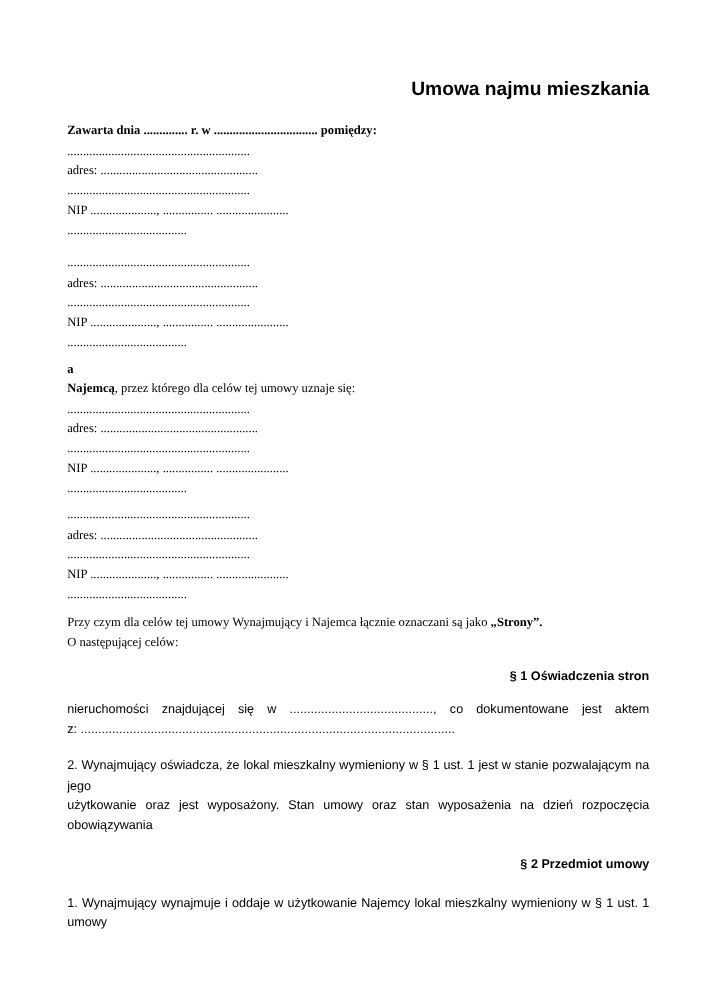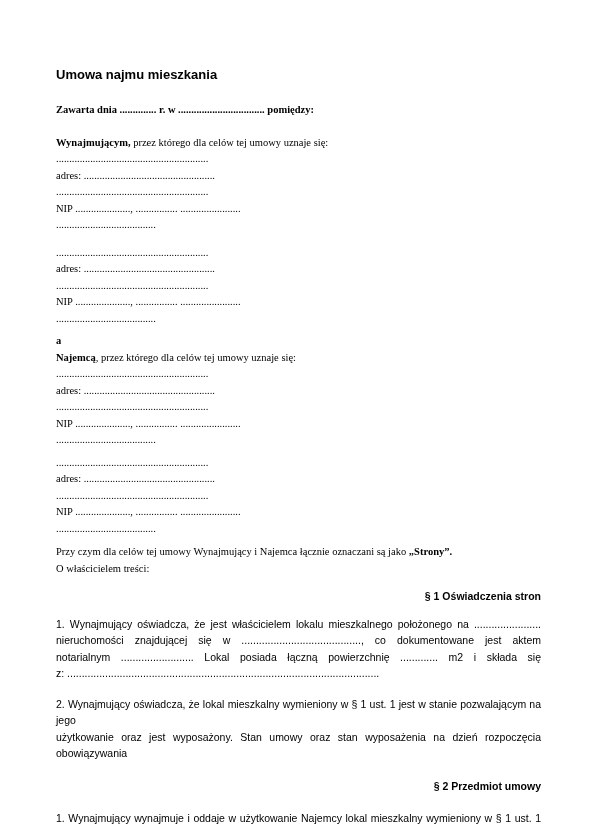--- a/index.html
+++ b/index.html
@@ -19,24 +19,24 @@
     font-size: 10.5px;
     overflow: hidden;
   }
   .line {
     line-height: 16.5px;
     white-space: nowrap;
     font-family: Liberation Serif, serif;
   }
   .bold { font-weight: bold; }
   .doc-title {
-    font-size: 13px;
+    font-size: 16px;
     line-height: 17px;
     font-weight: bold;
-    text-align: left;
+    text-align: right;
   }
   .intro-line   { margin-top: 19px; }
   .party-heading{ margin-top: 16px; }
   .pb-gap       { margin-top: 11px; }
   .pb-gap-sm    { margin-top: 6px; }
   .sep-a        { margin-top: 6px; }
   .strony-line  { margin-top: 7px; }
   .section-heading {
     line-height: 16.5px;
     font-weight: bold;
@@ -56,21 +56,20 @@
 </style>
 </head>
 <body>
 
 <div class="page">
 
   <div class="doc-title">Umowa najmu mieszkania</div>
 
   <div class="line bold intro-line">Zawarta dnia .............. r. w ................................. pomiędzy:</div>
 
-  <div class="line party-heading"><span class="bold">Wynajmującym,</span><span> przez którego dla celów tej umowy uznaje się:</span></div>
 
   <div class="party-block">
     <div class="line">..........................................................</div>
     <div class="line">adres: ..................................................</div>
     <div class="line">..........................................................</div>
     <div class="line">NIP ....................., ................ .......................</div>
     <div class="line">......................................</div>
   </div>
 
   <div class="party-block pb-gap">
@@ -96,28 +95,26 @@
   <div class="party-block pb-gap-sm">
     <div class="line">..........................................................</div>
     <div class="line">adres: ..................................................</div>
     <div class="line">..........................................................</div>
     <div class="line">NIP ....................., ................ .......................</div>
     <div class="line">......................................</div>
   </div>
 
   <div class="line strony-line"><span>Przy czym dla celów tej umowy Wynajmujący i Najemca łącznie oznaczani są jako </span><span class="bold">„Strony”.</span></div>
 
-  <div class="line">O właścicielem treści:</div>
+  <div class="line">O następującej celów:</div>
 
   <div class="section-heading mt-11">§ 1 Oświadczenia stron</div>
 
   <div class="para mt-11">
-    <div class="jline">1. Wynajmujący oświadcza, że jest właścicielem lokalu mieszkalnego położonego na .......................</div>
     <div class="jline">nieruchomości znajdującej się w ........................................., co dokumentowane jest aktem</div>
-    <div class="jline">notarialnym ......................... Lokal posiada łączną powierzchnię ............. m2 i składa się</div>
     <div class="jline jlast">z: ...........................................................................................................</div>
   </div>
 
   <div class="para mt-14">
     <div class="jline">2. Wynajmujący oświadcza, że lokal mieszkalny wymieniony w § 1 ust. 1 jest w stanie pozwalającym na jego</div>
     <div class="jline">użytkowanie oraz jest wyposażony. Stan umowy oraz stan wyposażenia na dzień rozpoczęcia obowiązywania</div>
   </div>
 
   <div class="section-heading mt-12">§ 2 Przedmiot umowy</div>
 

